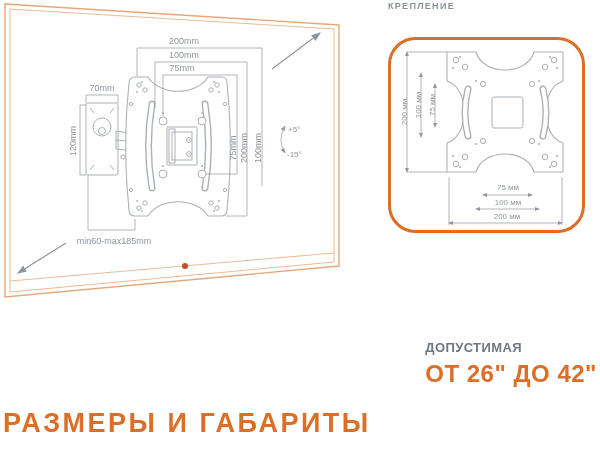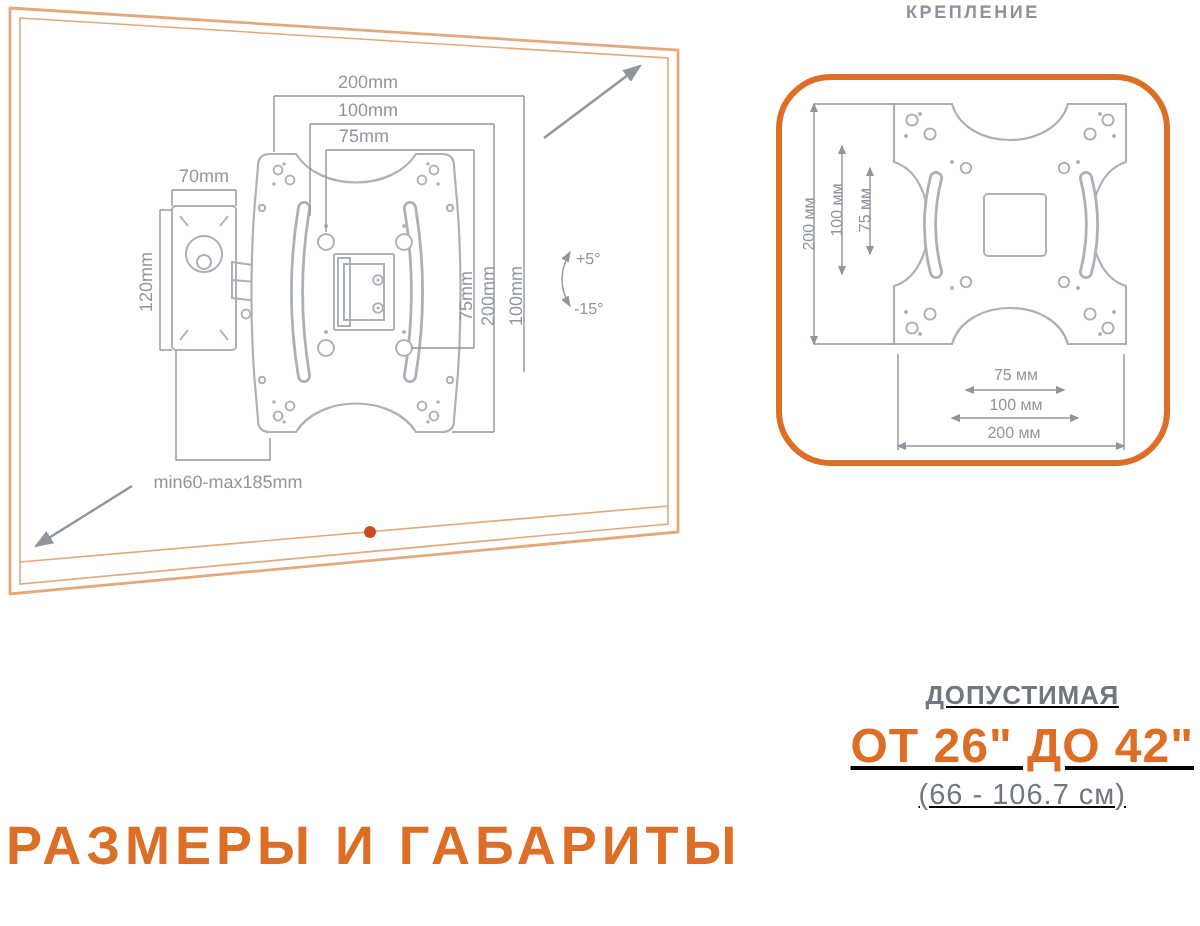--- a/index.html
+++ b/index.html
@@ -18,24 +18,24 @@
   .dim{stroke:var(--dim-text);fill:none;stroke-width:.7;}
   .dimtxt{fill:var(--dim-text);font-size:9px;}
   .dimtxt-s{fill:var(--dim-text);font-size:8px;}
   .slot-o{stroke:var(--line);stroke-width:7;fill:none;stroke-linecap:round;}
   .slot-i{stroke:#fff;stroke-width:4.2;fill:none;stroke-linecap:round;}
   .hole{stroke:var(--line);fill:#fff;stroke-width:1;}
   .speck{fill:var(--line);}
   .tvline{stroke:var(--tv-frame);fill:none;}
   .arrow{stroke:var(--dim-text);stroke-width:1.2;fill:none;}
   .boxborder{fill:#fff;stroke:var(--accent);stroke-width:3;}
-  .vesa-head{position:absolute;left:388px;top:1px;width:197px;text-align:center;}
+  .vesa-head{position:absolute;left:388px;top:1px;width:197px;text-align:left;}
   .vesa-caption{font-size:9px;font-weight:600;color:#8C9299;letter-spacing:1.3px;}
   .vesa-brand{font-size:21px;font-weight:bold;color:var(--accent);letter-spacing:2px;margin-top:1px;}
-  .diag{position:absolute;right:3px;top:341px;text-align:center;text-decoration:underline;}
+  .diag{position:absolute;right:3px;top:341px;text-align:left;}
   .diag-line{font-size:13px;font-weight:600;color:var(--gray-text);letter-spacing:.4px;line-height:1.12;}
   .diag-range{font-size:24px;font-weight:bold;color:var(--accent);letter-spacing:.5px;margin:4px 0 2px;}
   .diag-metric{font-size:14.5px;font-weight:500;color:var(--gray-text);letter-spacing:.5px;}
   .title{position:absolute;left:3px;top:408px;font-size:27px;font-weight:bold;
          color:var(--accent);letter-spacing:2.5px;white-space:nowrap;}
 </style>
 </head>
 <body>
 
 <div class="canvas">
@@ -224,18 +224,17 @@
     <text class="dimtxt-s" x="30" y="71" text-anchor="middle" transform="rotate(-90 30 68)">100 мм</text>
     <text class="dimtxt-s" x="44" y="71" text-anchor="middle" transform="rotate(-90 44 68)">75 мм</text>
     <text class="dimtxt-s" x="120" y="153" text-anchor="middle">75 мм</text>
     <text class="dimtxt-s" x="120" y="168" text-anchor="middle">100 мм</text>
     <text class="dimtxt-s" x="119" y="182" text-anchor="middle">200 мм</text>
   </svg>
 
   <div class="diag">
     <div class="diag-line">ДОПУСТИМАЯ</div>
     <div class="diag-range">ОТ 26" ДО 42"</div>
-    <div class="diag-metric">(66 - 106.7 см)</div>
   </div>
 
   <div class="title">РАЗМЕРЫ И ГАБАРИТЫ</div>
 
 </div>
 
 </body></html>

